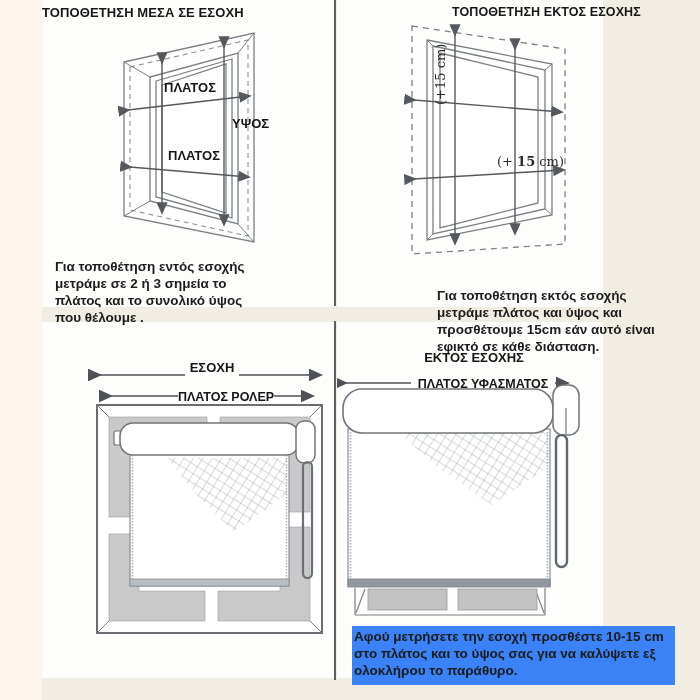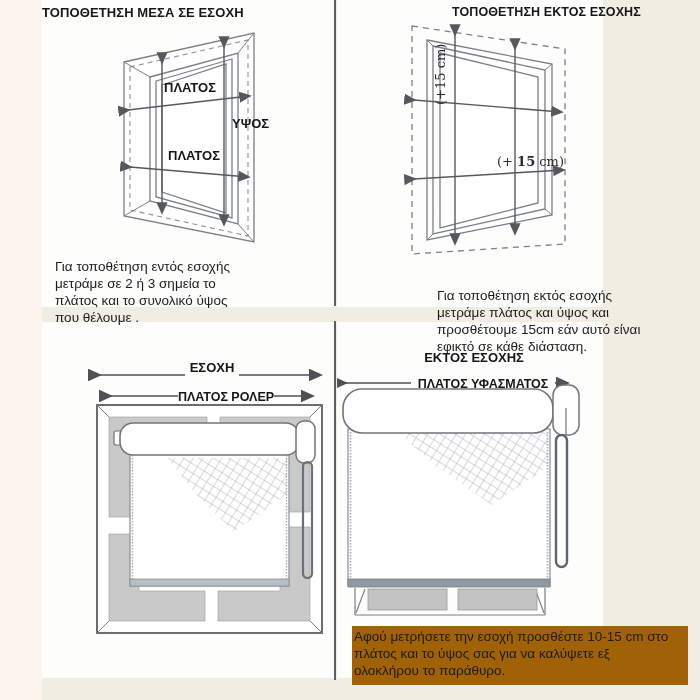--- a/index.html
+++ b/index.html
@@ -10,24 +10,24 @@
   .panel-tl{left:42px;top:0;width:293px;height:307px;}
   .panel-tr{left:337px;top:0;width:266px;height:307px;}
   .panel-bl{left:42px;top:322px;width:293px;height:356px;}
   .panel-br{left:337px;top:322px;width:266px;height:356px;}
   .divider{position:absolute;left:334px;width:2px;background:#5f5f5f;}
   .divider.top{top:0;height:306px;}
   .divider.bottom{top:321px;height:359px;}
   .title{position:absolute;font-weight:bold;font-size:13px;color:#171717;white-space:nowrap;letter-spacing:0.1px;}
   .title-tl{left:42px;top:5px;}
   .title-tr{left:452px;top:5px;font-size:12.5px;}
-  .caption{position:absolute;font-weight:normal;font-size:13.5px;line-height:17px;color:#1c1c1c;}
+  .caption{position:absolute;font-weight:bold;font-size:13.5px;line-height:17px;color:#1c1c1c;}
   .caption-tl{left:55px;top:258px;width:192px;}
   .caption-tr{left:437px;top:262px;width:222px;margin-top:25px;}
-  .caption-br{left:352px;top:626px;width:318px;background:#a16207;padding:2px 16px 6px 2px;}
+  .caption-br{left:352px;top:626px;width:318px;background:#3b82f6;padding:2px 3px 6px 2px;}
   svg{position:absolute;left:0;top:0;}
   svg text{font-family:"Liberation Sans","DejaVu Sans",sans-serif;}
   .dim-label{font-weight:bold;font-size:13px;fill:#161616;}
   .dim-label-sm{font-weight:bold;font-size:12.5px;fill:#161616;}
   .serif-label{font-family:"DejaVu Serif","Liberation Serif",serif;font-size:13px;fill:#2a2a2a;}
 </style>
 </head>
 <body>
 
 <div class="stage">

